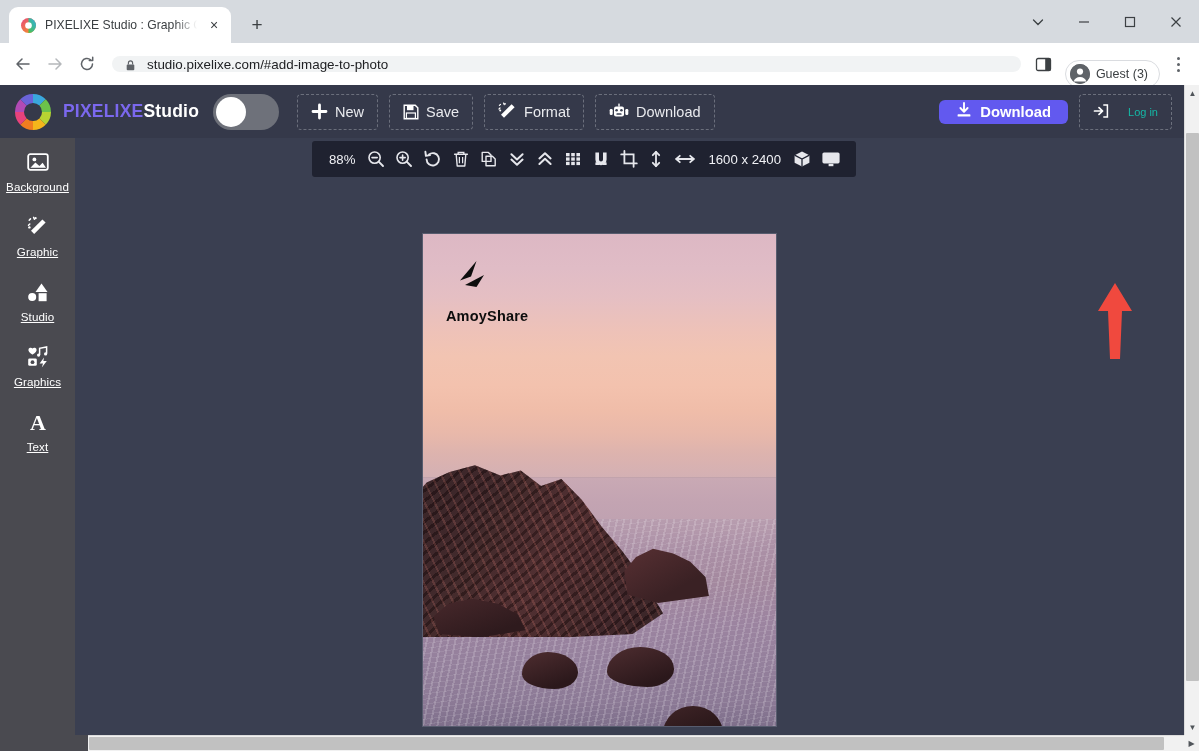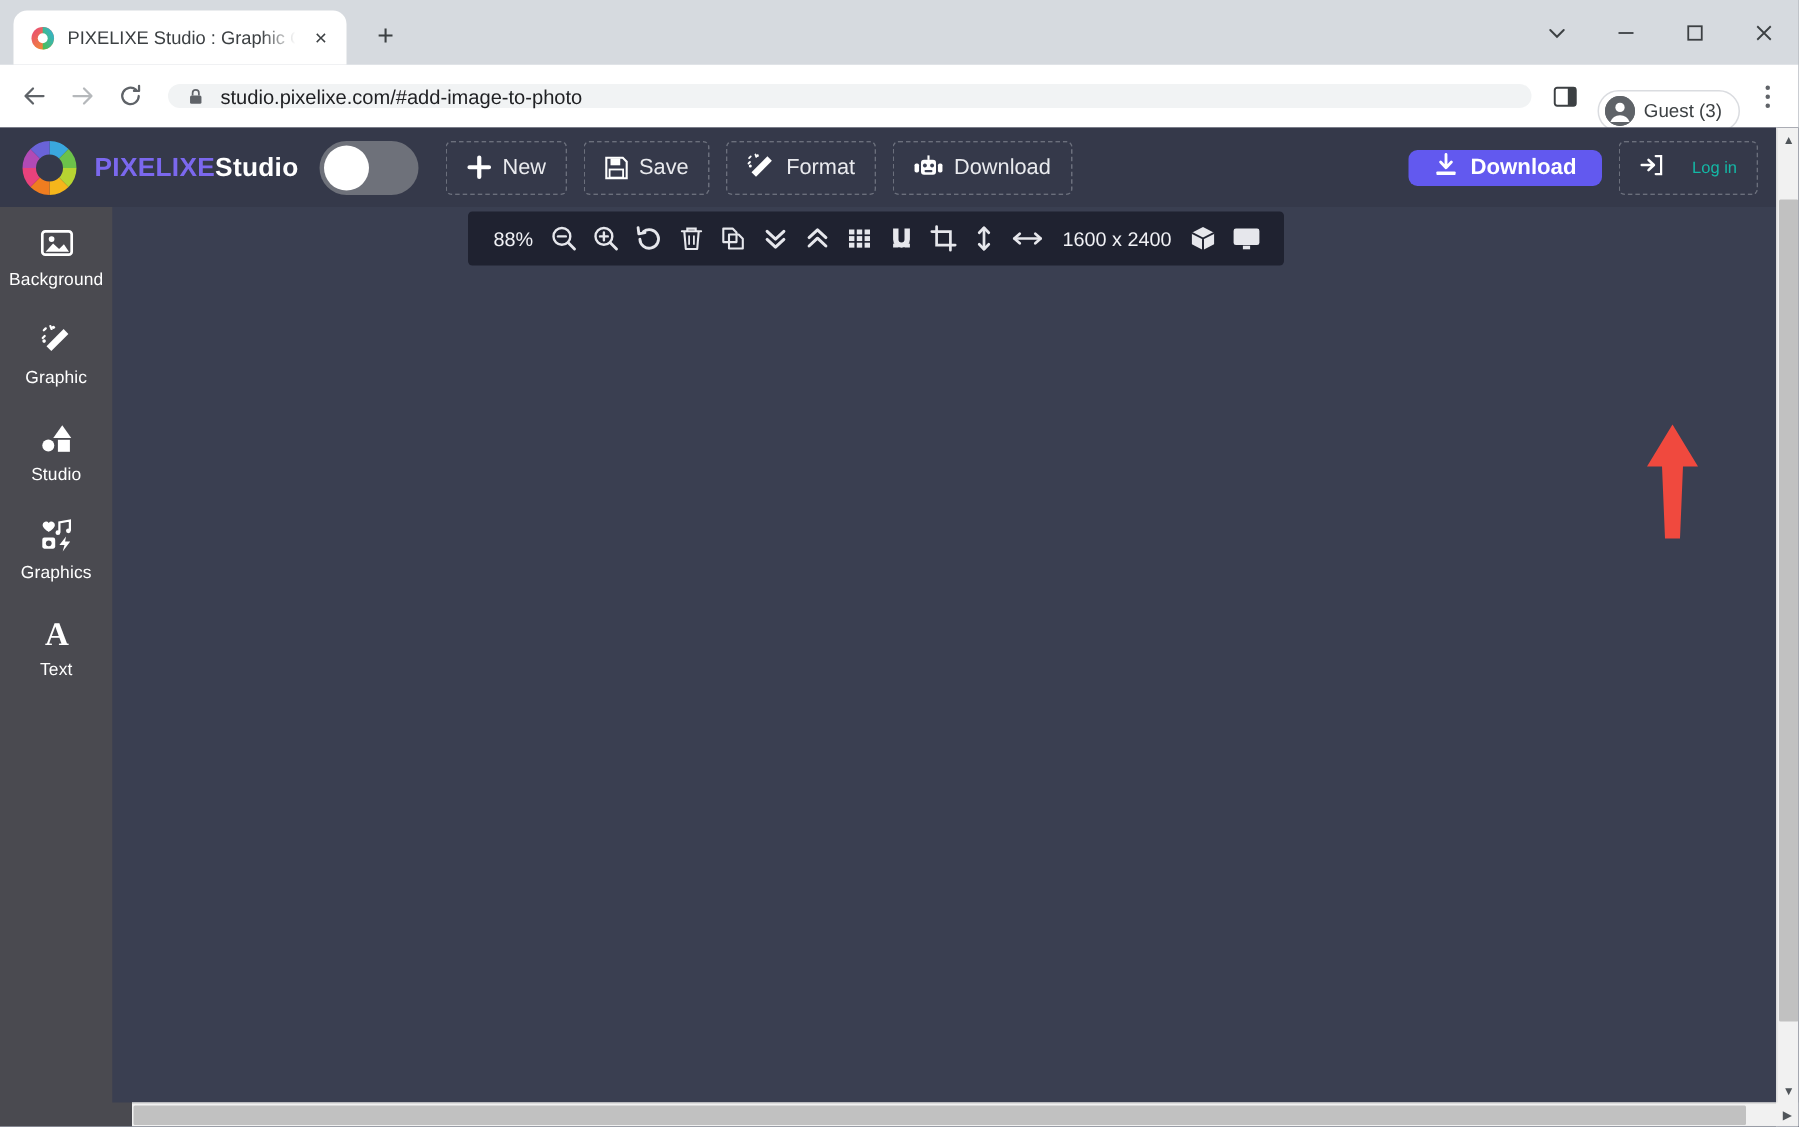--- a/index.html
+++ b/index.html
@@ -137,21 +137,21 @@
     color: #14b8a6; font-size: 11px; white-space:nowrap;
   }
 
   
   .sidebar {
     position:absolute; left:0; top:53px; width: 75px; height: 613px;
     background: #4a4a50;
   }
   .side-item {
     padding: 13px 0 10px; display:flex; flex-direction:column;
-    align-items:center; gap: 7px; color:#fff;
+    align-items:center; gap: 7px; color:#fff;text-decoration:underline;
   }
   .side-item .label { font-size: 11.6px; letter-spacing:.1px; }
   .side-icon { height: 22px; display:flex; align-items:center; justify-content:center; }
 
   
   .workspace {
     position:absolute; left:75px; top:53px; width: 1109px; height: 613px;
     background: #3a3f51;
   }
 
@@ -647,20 +647,44 @@
             </svg>
         </span>
         <span class="ct-item">
           <svg width="20" height="18" viewBox="0 0 20 18">
               <rect x="1.4" y="2.4" width="17.2" height="11" rx="1.6" fill="currentColor"></rect>
               <rect x="7.6" y="13.8" width="4.8" height="2.4" fill="currentColor"></rect>
             </svg>
         </span>
       </div>
 
+      <div class="canvas-frame">
+        <div class="photo">
+          <div class="sky"></div>
+          <div class="horizon"></div>
+          <div class="sea"></div>
+          <div class="surf"></div>
+          <div class="cliff"></div>
+          <div class="rock2"></div>
+          <div class="rock3"></div>
+          <div class="rock4"></div>
+          <div class="rock5"></div>
+          <div class="rock6"></div>
+
+          <div class="wm">
+            <span>
+              <svg width="52" height="42" viewBox="0 0 52 42">
+                <path d="M30.5 2 L14 21.5 L25 17.5 Z" fill="#0d0d0d"></path>
+                <path d="M19 26 L38 16 L30.5 28 Z" fill="#0d0d0d"></path>
+              </svg>
+            </span>
+            <span class="wm-name">AmoyShare</span>
+          </div>
+        </div>
+      </div>
 
       <div class="red-arrow">
         <svg width="40" height="80" viewBox="0 0 40 80">
           <path d="M20 2 L37 30 L27 30 L25 78 L15 78 L13 30 L3 30 Z" fill="#f0493e"></path>
         </svg>
       </div>
     </div>
 
     <div class="leftgutter"></div>
 

